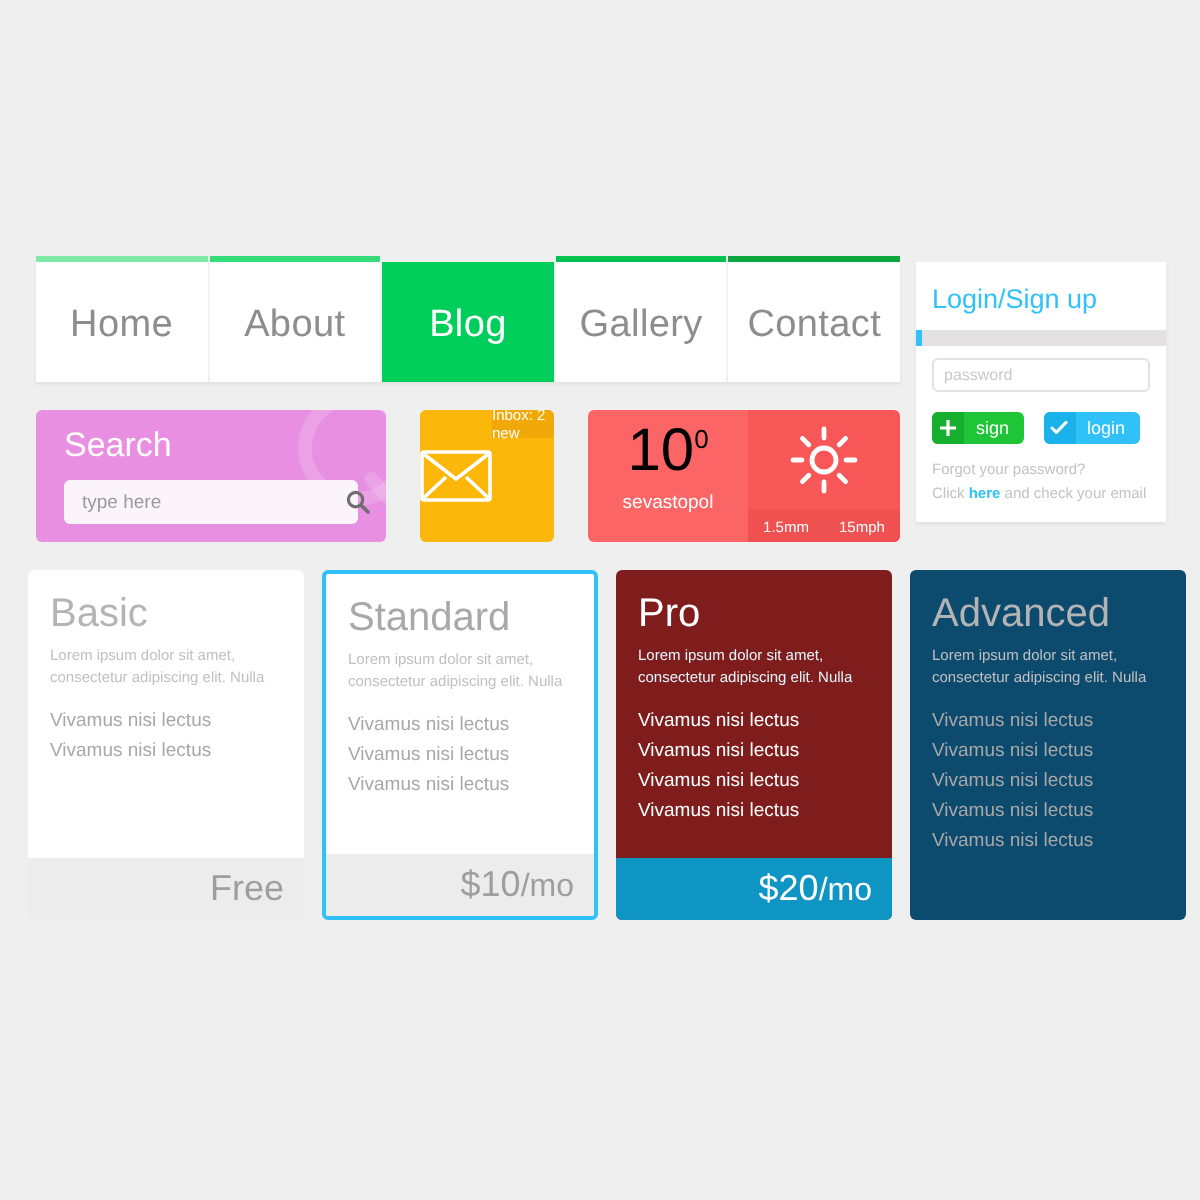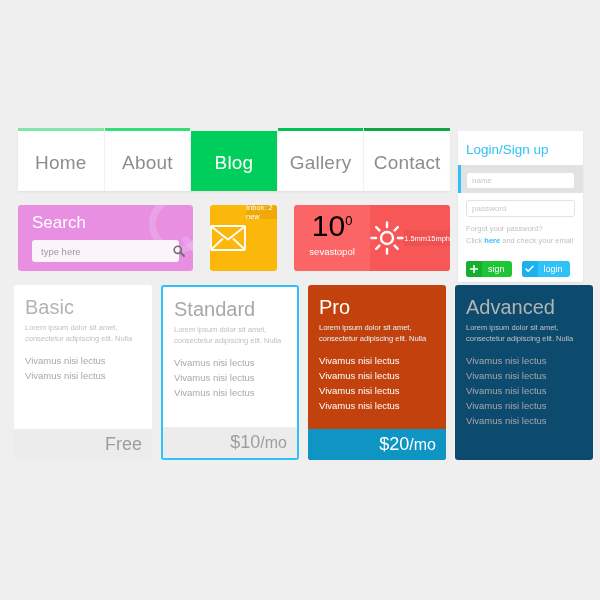--- a/index.html
+++ b/index.html
@@ -250,20 +250,21 @@
   }
   #weather-city {
     font-size: 9.5px;
     color: #ffffff;
     margin-top: 3px;
   }
   #weather-right {
     flex: 1;
     background: #f85757;
     display: flex;
+    flex-direction: column;
     align-items: center;
   }
   #sun-icon-wrap {
     flex: 1;
     display: flex;
     align-items: center;
     justify-content: center;
   }
   #weather-stats {
     height: 16px;
@@ -327,21 +328,21 @@
     background: #ffffff;
     border: 2px solid #2fc1f7;
   }
   #card-standard .card-title { color: #a8a8a8; }
   #card-standard .card-desc { color: #c0c0c0; }
   #card-standard .card-feature { color: #a8a8a8; }
   #card-standard .card-footer { background: #ececec; }
   #card-standard .card-price { color: #9e9e9e; }
 
   
-  #card-pro { left: 308px; background: #c2410c; }
+  #card-pro { left: 308px; background: #7f1d1d; }
   #card-pro .card-title { color: #ffffff; }
   #card-pro .card-desc { color: #e2f6fd; }
   #card-pro .card-feature { color: #ffffff; }
   #card-pro .card-footer { background: #0f95c4; }
   #card-pro .card-price { color: #ffffff; }
 
   
   #card-advanced { left: 455px; background: #0c4a6e; }
   #card-advanced .card-title { color: #b4b4b4; }
   #card-advanced .card-desc { color: #c0c0c0; }
@@ -375,49 +376,48 @@
       <span class="nav-topbar" style="background: rgb(14, 166, 63);"></span>
       <span class="nav-label">Contact</span>
     </div>
   </nav>
 
   <section id="login-panel">
     <div id="login-title">Login/Sign up</div>
 
     <div class="login-field-row focused">
       <span class="focus-bar"></span>
-      <input class="login-input" type="text" placeholder="name" style="">
     </div>
 
     <div class="login-field-row">
       <input class="login-input" type="password" placeholder="password" style="">
-    </div>
-
-    <div id="login-footer">
-      <div>Forgot your password?</div>
-      <div><span>Click </span><a href="#">here</a><span> and check your email</span></div>
     </div>
 
     <div id="login-buttons">
       <div class="lbtn" id="sign-button">
         <span class="ico">
           <svg width="8" height="8" viewBox="0 0 8 8">
               <path d="M3.2 0h1.6v3.2H8v1.6H4.8V8H3.2V4.8H0V3.2h3.2z" fill="#fff"></path>
             </svg>
         </span>
         <span class="txt">sign</span>
       </div>
       <div class="lbtn" id="login-button">
         <span class="ico">
           <svg width="9" height="8" viewBox="0 0 9 8">
               <path d="M1 4l2.2 2.2L8 1.2" stroke="#fff" stroke-width="1.5" fill="none" stroke-linecap="round" stroke-linejoin="round"></path>
             </svg>
         </span>
         <span class="txt">login</span>
       </div>
+    </div>
+
+    <div id="login-footer">
+      <div>Forgot your password?</div>
+      <div><span>Click </span><a href="#">here</a><span> and check your email</span></div>
     </div>
   </section>
 
   <section id="search-widget">
     <span id="search-deco"></span>
     <span id="search-deco-handle"></span>
     <div id="search-title">Search</div>
     <div id="search-box">
       <input id="search-input" type="text" placeholder="type here" style="">
       <span id="search-icon">

